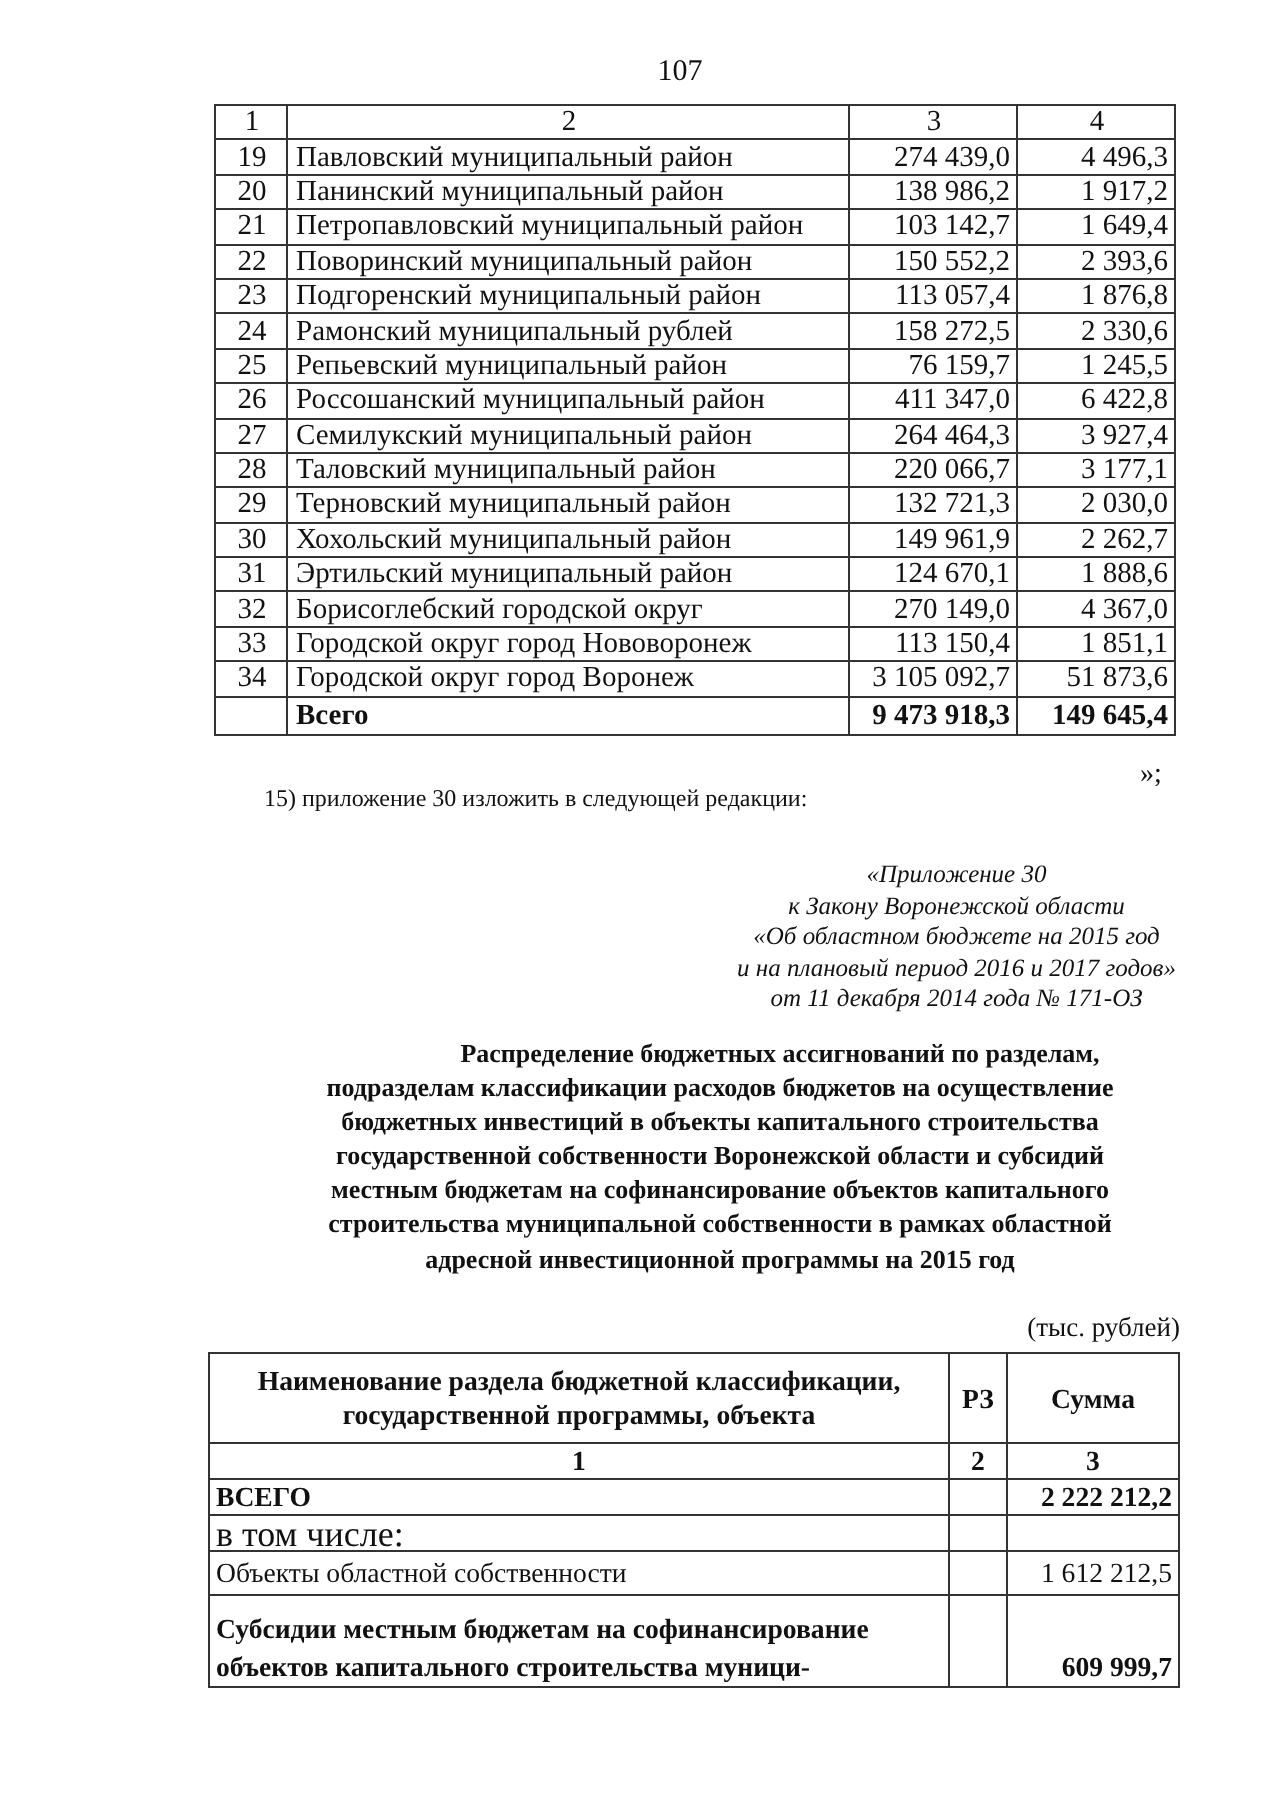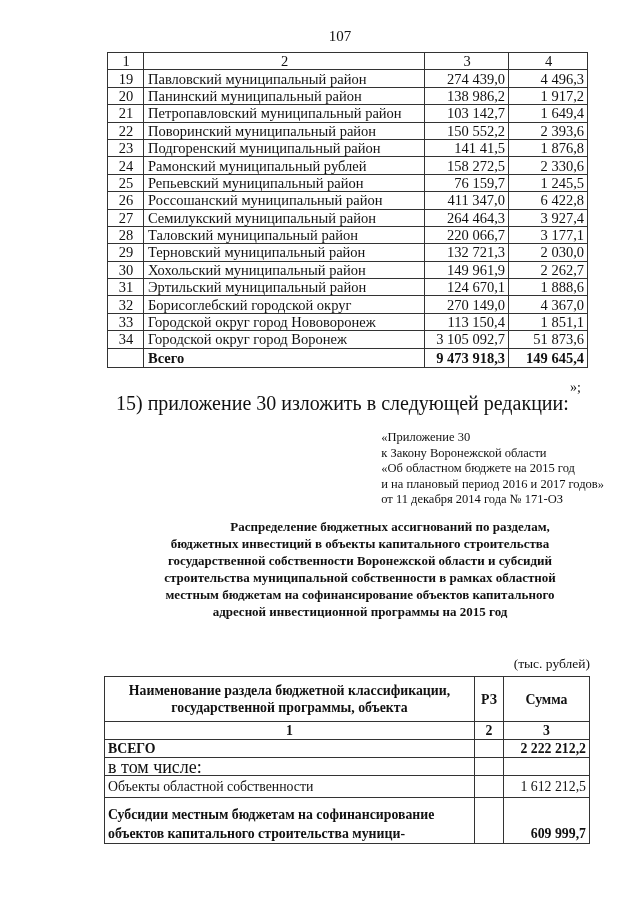--- a/index.html
+++ b/index.html
@@ -15,23 +15,23 @@
     #t1 { left: 107px; top: 52px; font-size: 14.5px; }
     #t1 td { height: 16.4px; line-height: 16px; padding: 0 3px 0 4px; }
     #t1 col.c1 { width: 36px; } #t1 col.c2 { width: 281px; }
     #t1 col.c3 { width: 84px; } #t1 col.c4 { width: 79px; }
     #t1 td.n { text-align: center; }
     #t1 td.r { text-align: right; }
     #t1 td.ctr { text-align: center; }
     #t1 tr.total td { font-weight: bold; height: 18px; }
 
     .close-quote { left: 570px; top: 380px; font-size: 14px; }
-    .para { left: 116px; top: 392px; font-size: 20px; }
-
-    .appendix { right: 36px; top: 430px; text-align: left; font-size: 12.5px; line-height: 15.6px; }
+    .para { left: 132px; top: 392px; font-size: 12px; }
+
+    .appendix { right: 52px; top: 430px; text-align: center; font-style: italic; font-size: 12.5px; line-height: 15.6px; }
 
     .doc-title { left: 110px; width: 500px; top: 518px; text-align: center; font-weight: bold;
                  font-size: 13px; line-height: 17.1px; }
     .doc-title .first { text-indent: 60px; }
 
     .units { right: 50px; top: 656px; font-size: 13.5px; }
 
     
     #t2 { left: 104px; top: 676px; font-size: 13.8px; }
     #t2 col.c1 { width: 370px; } #t2 col.c2 { width: 29px; } #t2 col.c3 { width: 86px; }
@@ -83,21 +83,21 @@
       </tr>
       <tr>
         <td class="n">22</td>
         <td>Поворинский муниципальный район</td>
         <td class="r">150 552,2</td>
         <td class="r">2 393,6</td>
       </tr>
       <tr>
         <td class="n">23</td>
         <td>Подгоренский муниципальный район</td>
-        <td class="r">141 41,5</td>
+        <td class="r">113 057,4</td>
         <td class="r">1 876,8</td>
       </tr>
       <tr>
         <td class="n">24</td>
         <td>Рамонский муниципальный рублей</td>
         <td class="r">158 272,5</td>
         <td class="r">2 330,6</td>
       </tr>
       <tr>
         <td class="n">25</td>
@@ -174,24 +174,25 @@
 <div class="abs appendix">
   <div>«Приложение 30</div>
   <div>к Закону Воронежской области</div>
   <div>«Об областном бюджете на 2015 год</div>
   <div>и на плановый период 2016 и 2017 годов»</div>
   <div>от 11 декабря 2014 года № 171-ОЗ</div>
 </div>
 
 <div class="abs doc-title">
   <div class="first">Распределение бюджетных ассигнований по разделам,</div>
+  <div>подразделам классификации расходов бюджетов на осуществление</div>
   <div>бюджетных инвестиций в объекты капитального строительства</div>
   <div>государственной собственности Воронежской области и субсидий</div>
+  <div>местным бюджетам на софинансирование объектов капитального</div>
   <div>строительства муниципальной собственности в рамках областной</div>
-  <div>местным бюджетам на софинансирование объектов капитального</div>
   <div>адресной инвестиционной программы на 2015 год</div>
 </div>
 
 <div class="abs units">(тыс. рублей)</div>
 
 <table id="t2">
   <colgroup>
       <col class="c1">
       <col class="c2">
       <col class="c3">

